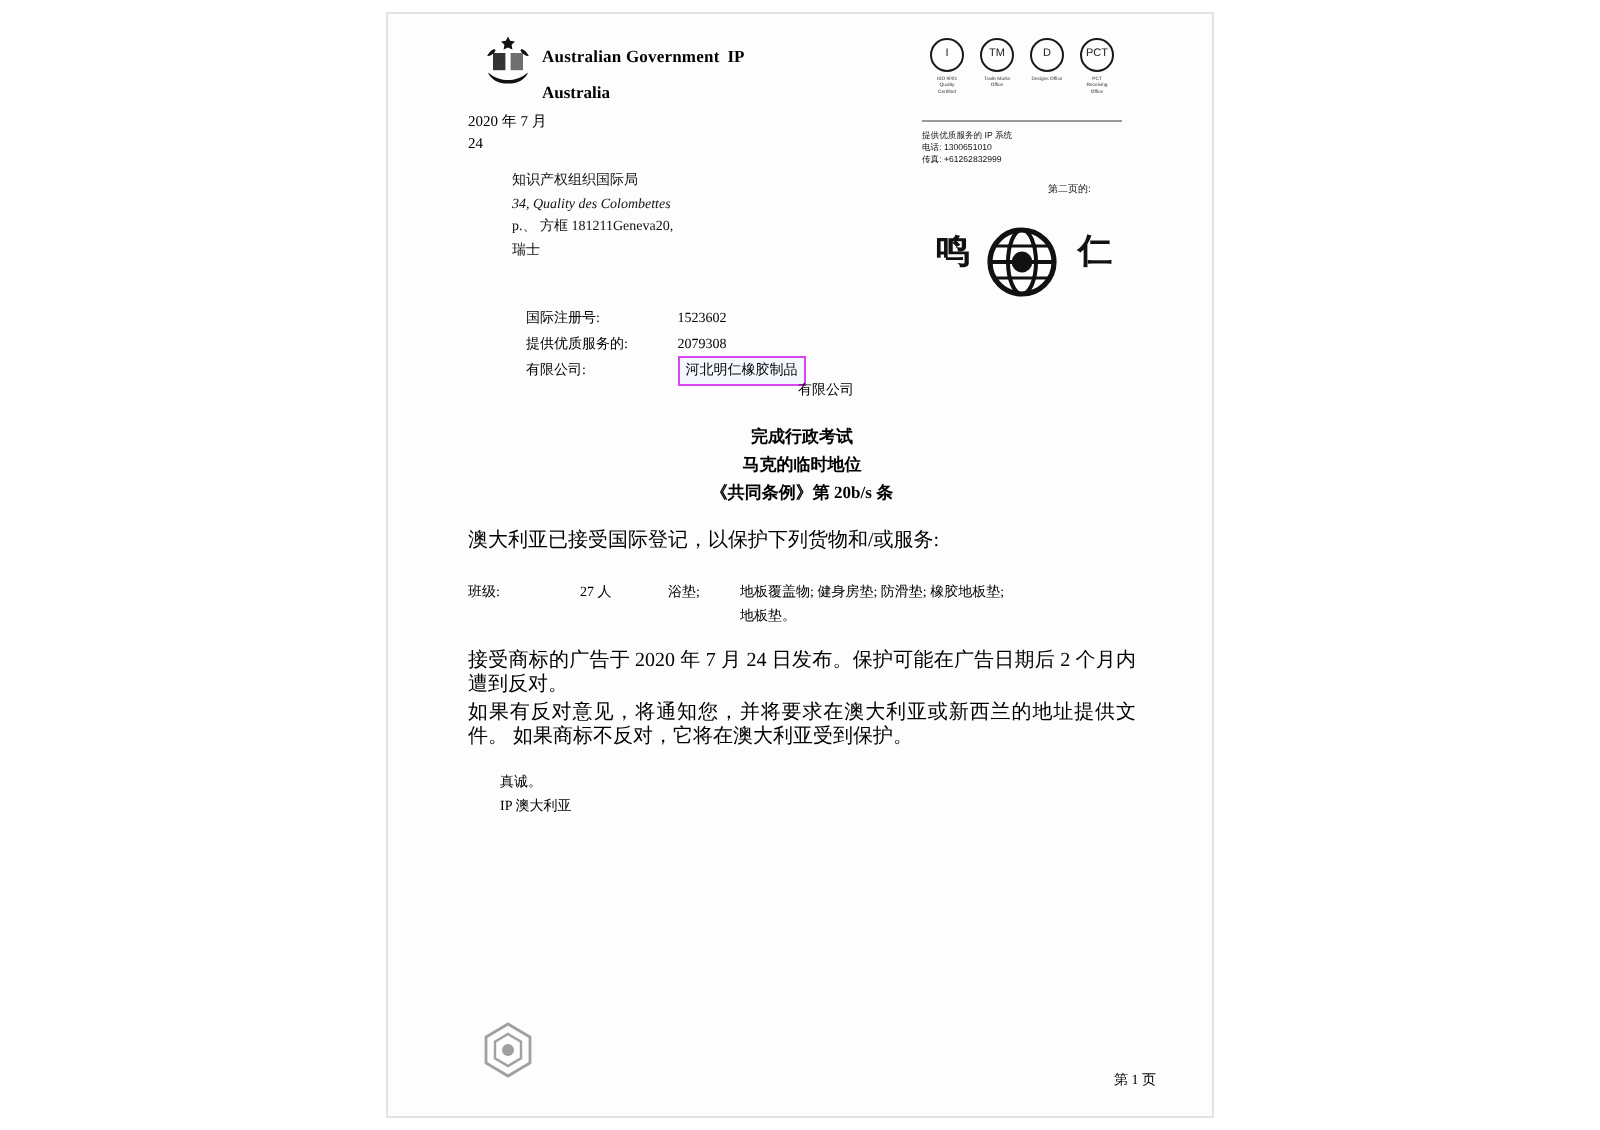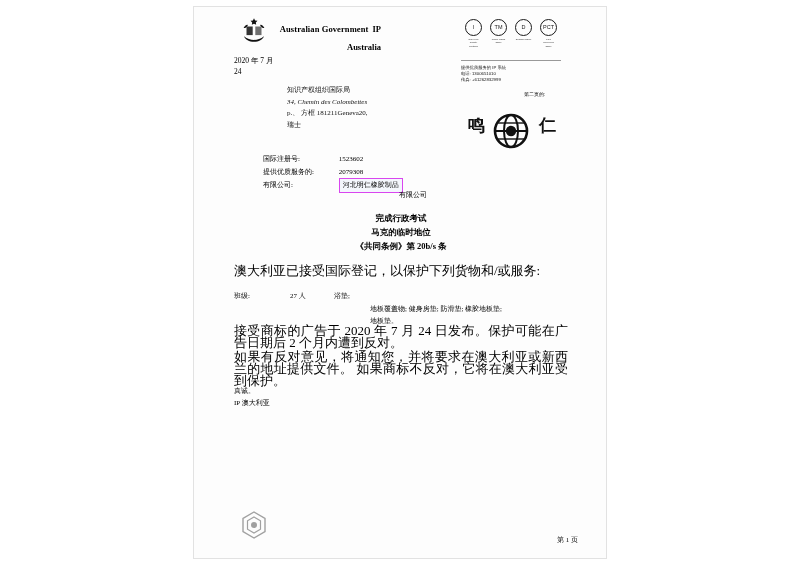--- a/index.html
+++ b/index.html
@@ -43,21 +43,20 @@
     align-items: flex-start;
     gap: 4px;
   }
   .crest {
     width: 26px;
     height: 26px;
     flex: 0 0 auto;
   }
   .gov-text {
     padding-top: 1px;
-    text-align: right;
   }
   .gov-line1 {
     font-family: "Liberation Serif", serif;
     font-size: 8.5px;
     font-weight: bold;
     letter-spacing: 0.1px;
     line-height: 10px;
     white-space: nowrap;
   }
   .gov-rule {
@@ -147,21 +146,20 @@
 
   
   .address {
     position: absolute;
     left: 62px;
     top: 78px;
     font-size: 7px;
     line-height: 11.5px;
     font-style: italic;
     color: #111;
-    margin-left: 31px;
   }
   .address .cjk { font-style: normal; }
 
   
   .refs {
     position: absolute;
     left: 40px;
     top: 146px;
     font-size: 7px;
     line-height: 12.5px;
@@ -218,40 +216,40 @@
     font-size: 8.5px;
     font-weight: bold;
     line-height: 14px;
   }
 
   
   .body-text {
     position: absolute;
     left: 40px;
     width: 334px;
-    font-size: 13px;
+    font-size: 10px;
     line-height: 12px;
     text-align: justify;
   }
   .p1 { top: 258px; }
   .classes {
     position: absolute;
     left: 40px;
     top: 283px;
     width: 334px;
     font-size: 7px;
     line-height: 12px;
   }
   .classes .k { display: inline-block; width: 56px; vertical-align: top; }
   .classes .v { display: inline-block; width: 270px; vertical-align: top; }
   .p2 { top: 318px; }
   .p3 { top: 344px; }
   .sign {
     position: absolute;
-    left: 40px;
+    left: 56px;
     top: 378px;
     font-size: 7px;
     line-height: 12px;
   }
 
   
   .footer-logo {
     position: absolute;
     left: 45px;
     top: 503px;
@@ -319,21 +317,21 @@
     </div>
     <div class="page-marker">第二页的:</div>
 
     <div class="date-line">
       <span>2020 年 7 月</span>
       <span class="d2">24</span>
     </div>
 
     <div class="address">
       <div class="cjk">知识产权组织国际局</div>
-      <div>34, Chemin des Colombettes</div>
+      <div>34, Quality des Colombettes</div>
       <div class="cjk">p.、 方框 181211Geneva20,</div>
       <div class="cjk">瑞士</div>
     </div>
 
     <div class="seal">
       <span class="glyph g1">鸣</span>
       <span class="globe">
         <svg viewBox="0 0 38 38" width="38" height="38" aria-hidden="true">
           <circle cx="19" cy="19" r="16" fill="none" stroke="#111" stroke-width="2.6"></circle>
           <ellipse cx="19" cy="19" rx="7" ry="16" fill="none" stroke="#111" stroke-width="2"></ellipse>
@@ -364,21 +362,21 @@
 
     <div class="title-block">
       <div>完成行政考试</div>
       <div>马克的临时地位</div>
       <div>《共同条例》第 20b/s 条</div>
     </div>
 
     <div class="body-text p1">澳大利亚已接受国际登记，以保护下列货物和/或服务:</div>
 
     <div class="classes">
-      <span class="k">班级:</span><span class="k" style="width:44px;">27 人</span><span class="k" style="width:36px;">浴垫;</span><span class="v" style="width:190px; white-space:pre-line;margin-top:13px;">地板覆盖物; 健身房垫; 防滑垫; 橡胶地板垫;
+      <span class="k">班级:</span><span class="k" style="width:44px;">27 人</span><span class="k" style="width:36px;">浴垫;</span><span class="v" style="width:190px; white-space:pre-line;">地板覆盖物; 健身房垫; 防滑垫; 橡胶地板垫;
 地板垫。</span>
     </div>
 
     <div class="body-text p2">接受商标的广告于 2020 年 7 月 24 日发布。保护可能在广告日期后 2 个月内遭到反对。</div>
     <div class="body-text p3">如果有反对意见，将通知您，并将要求在澳大利亚或新西兰的地址提供文件。 如果商标不反对，它将在澳大利亚受到保护。</div>
 
     <div class="sign">
       <div>真诚。</div>
       <div>IP 澳大利亚</div>
     </div>

